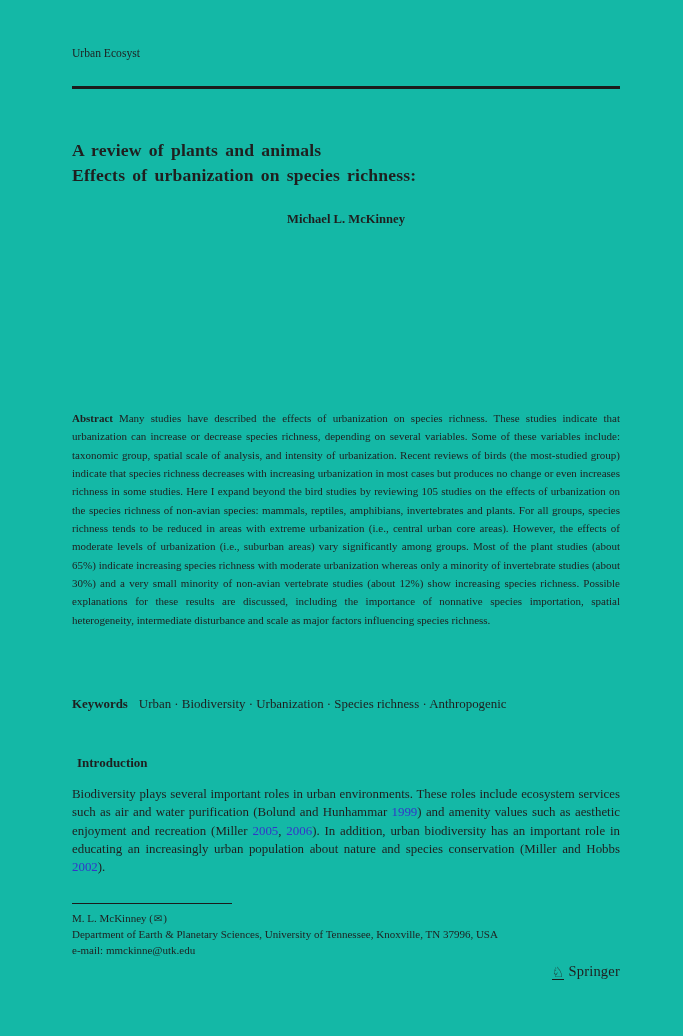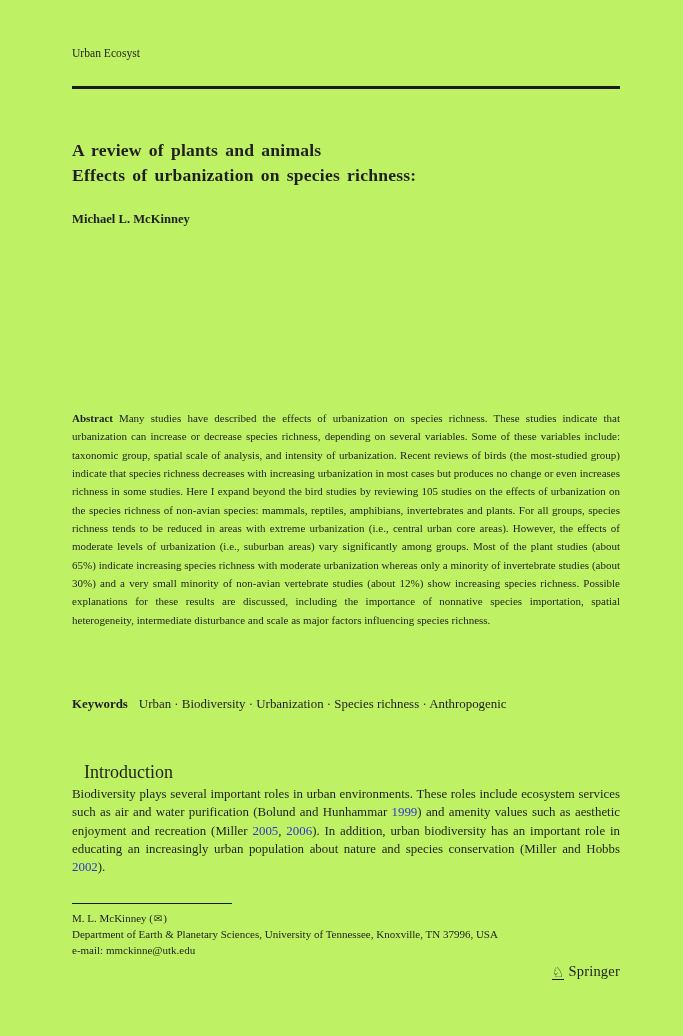--- a/index.html
+++ b/index.html
@@ -6,56 +6,56 @@
     --text: #1f1f1f;
     --citation: #3435cb;
     --rule: #1b1b1b;
   }
   html, body { margin: 0; padding: 0; background: #ffffff; }
   body { width: 683px; height: 1036px; }
   .page {
     position: relative;
     width: 683px;
     height: 1036px;
-    background: #bef264;
+    background: #14b8a6;
     font-family: "Liberation Serif", "DejaVu Serif", serif;
     color: var(--text);
     overflow: hidden;
   }
   .block { position: absolute; left: 72px; width: 548px; }
 
   .journal-header { top: 46px; font-size: 11.6px; line-height: 15.5px; }
   .head-rule { top: 86px; height: 3px; background: var(--rule); }
 
   .title {
     top: 138px;
     margin: 0;
     font-size: 17.6px;
     font-weight: bold;
     line-height: 25px;
     letter-spacing: 0.2px;
     word-spacing: 2.5px;
   }
   .title .title-line { display: block; }
 
-  .author { top: 212px; font-size: 12.6px; font-weight: bold; }
+  .author { top: 212px; font-size: 12.6px; font-weight: bold; text-align: center; }
   .copyright { top: 341px; font-size: 11.6px; }
 
   .abstract {
     top: 409px;
     margin: 0;
     font-size: 11px;
     line-height: 18.35px;
     text-align: justify;
   }
   .label { font-weight: bold; margin-right: 6px; }
   .kw-label { margin-right: 11px; }
   .keywords { top: 697px; margin: 0; font-size: 12.9px; }
 
-  .section-heading { top: 750px; margin: 12px; font-size: 18px; font-weight: normal; }
+  .section-heading { top: 750px; margin: 5px; font-size: 13px; font-weight: bold; }
 
   .body-para {
     top: 785px;
     margin: 0;
     font-size: 12.9px;
     line-height: 18.35px;
     text-align: justify;
   }
   .citation { color: var(--citation); cursor: pointer; }
 

